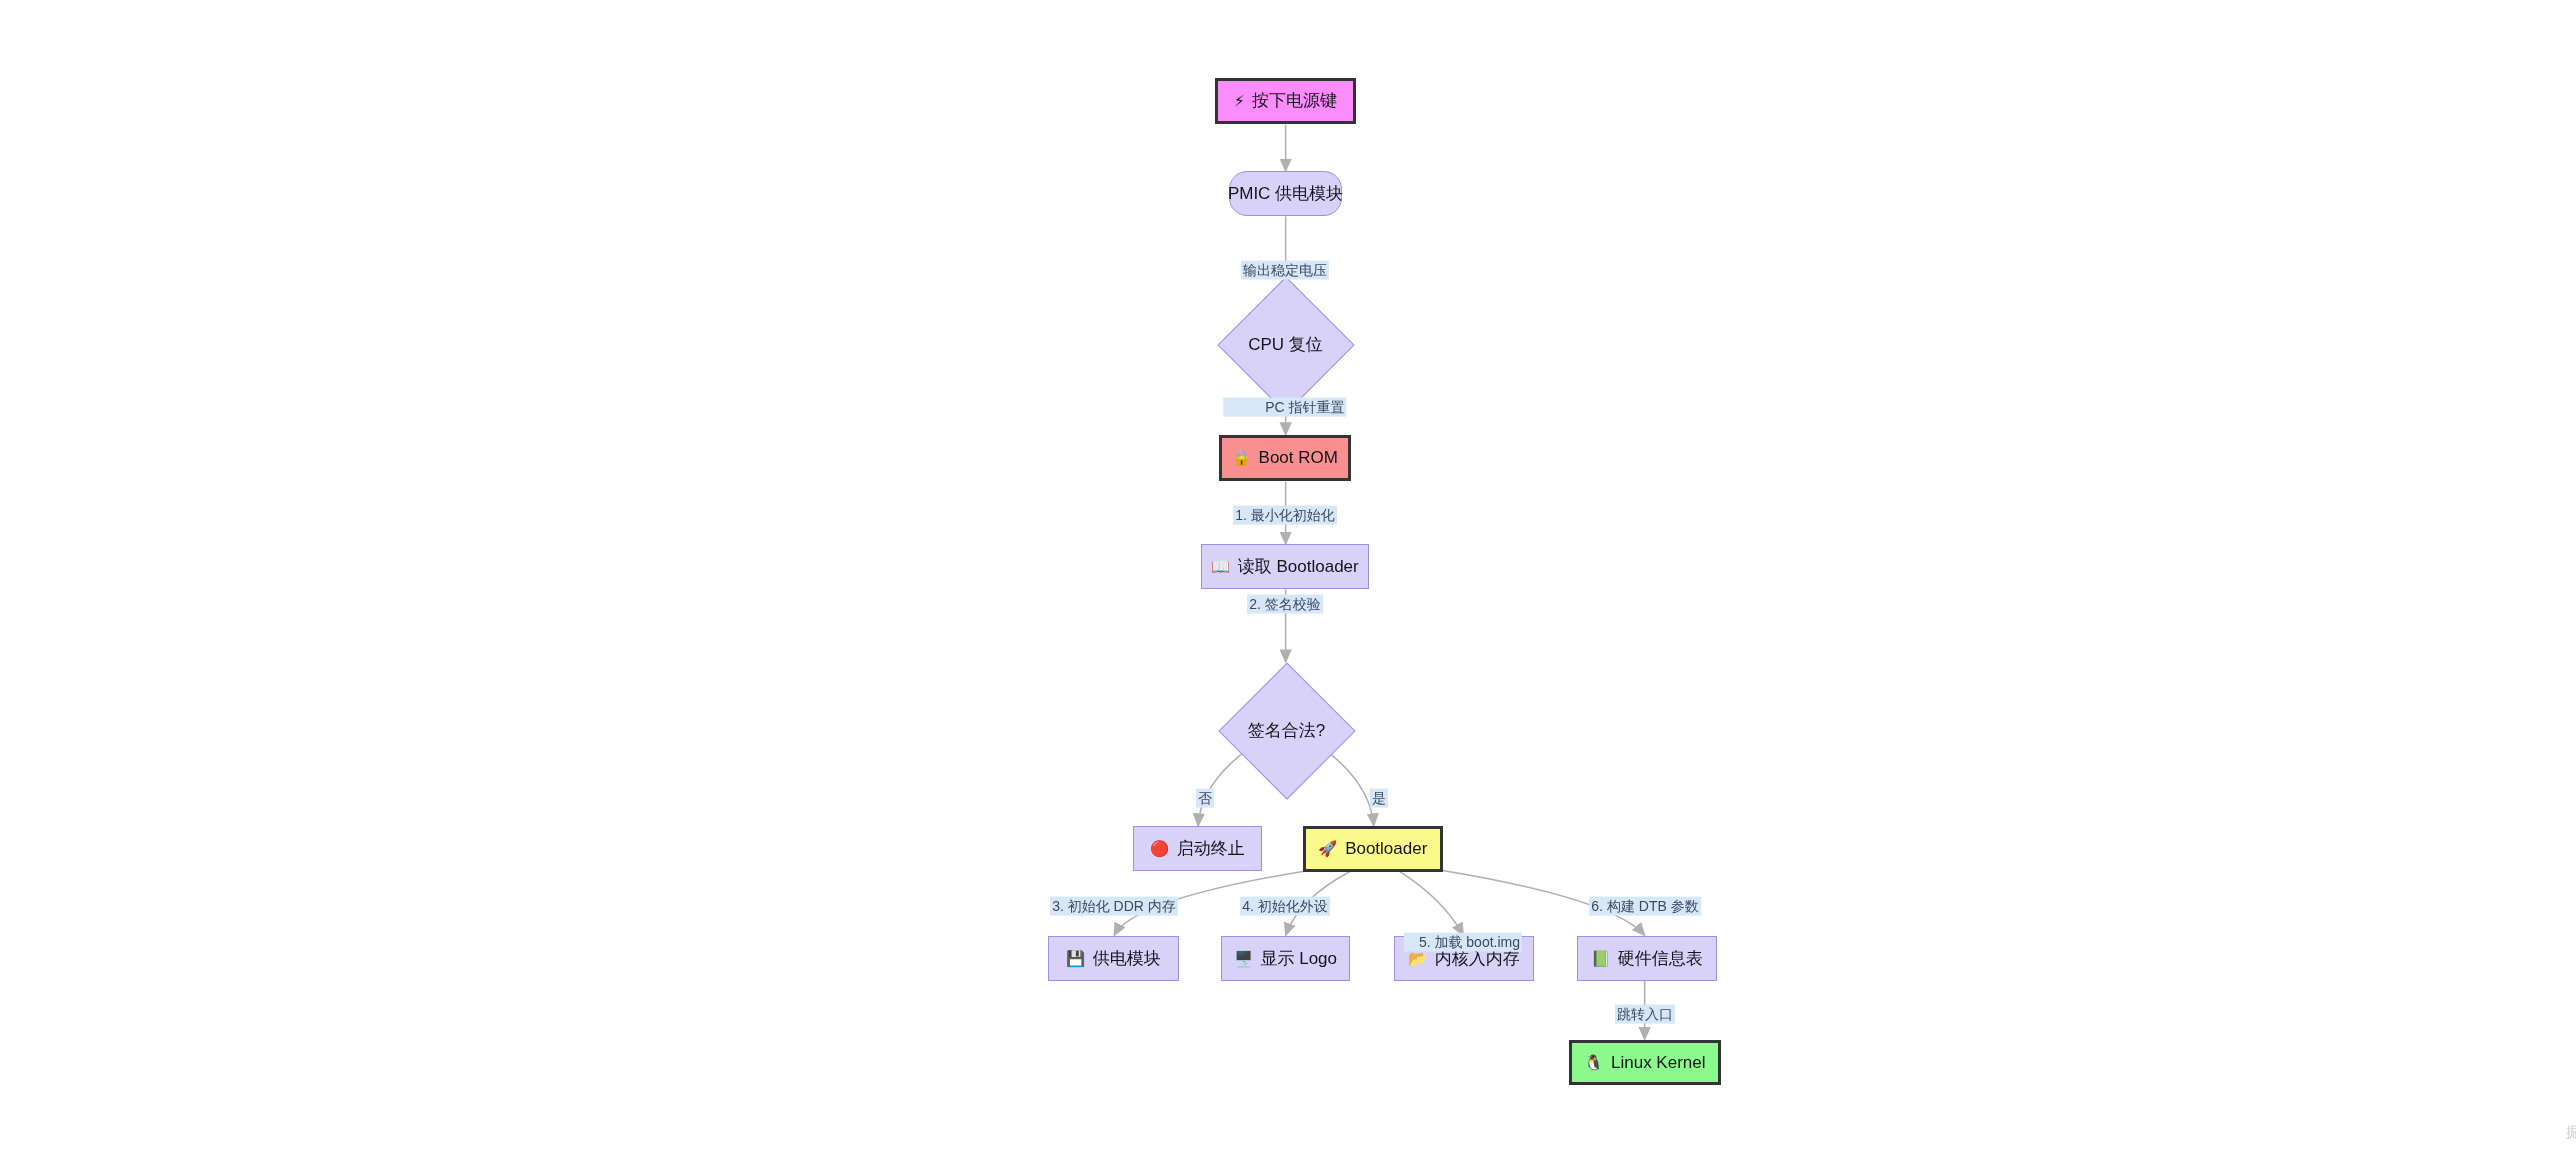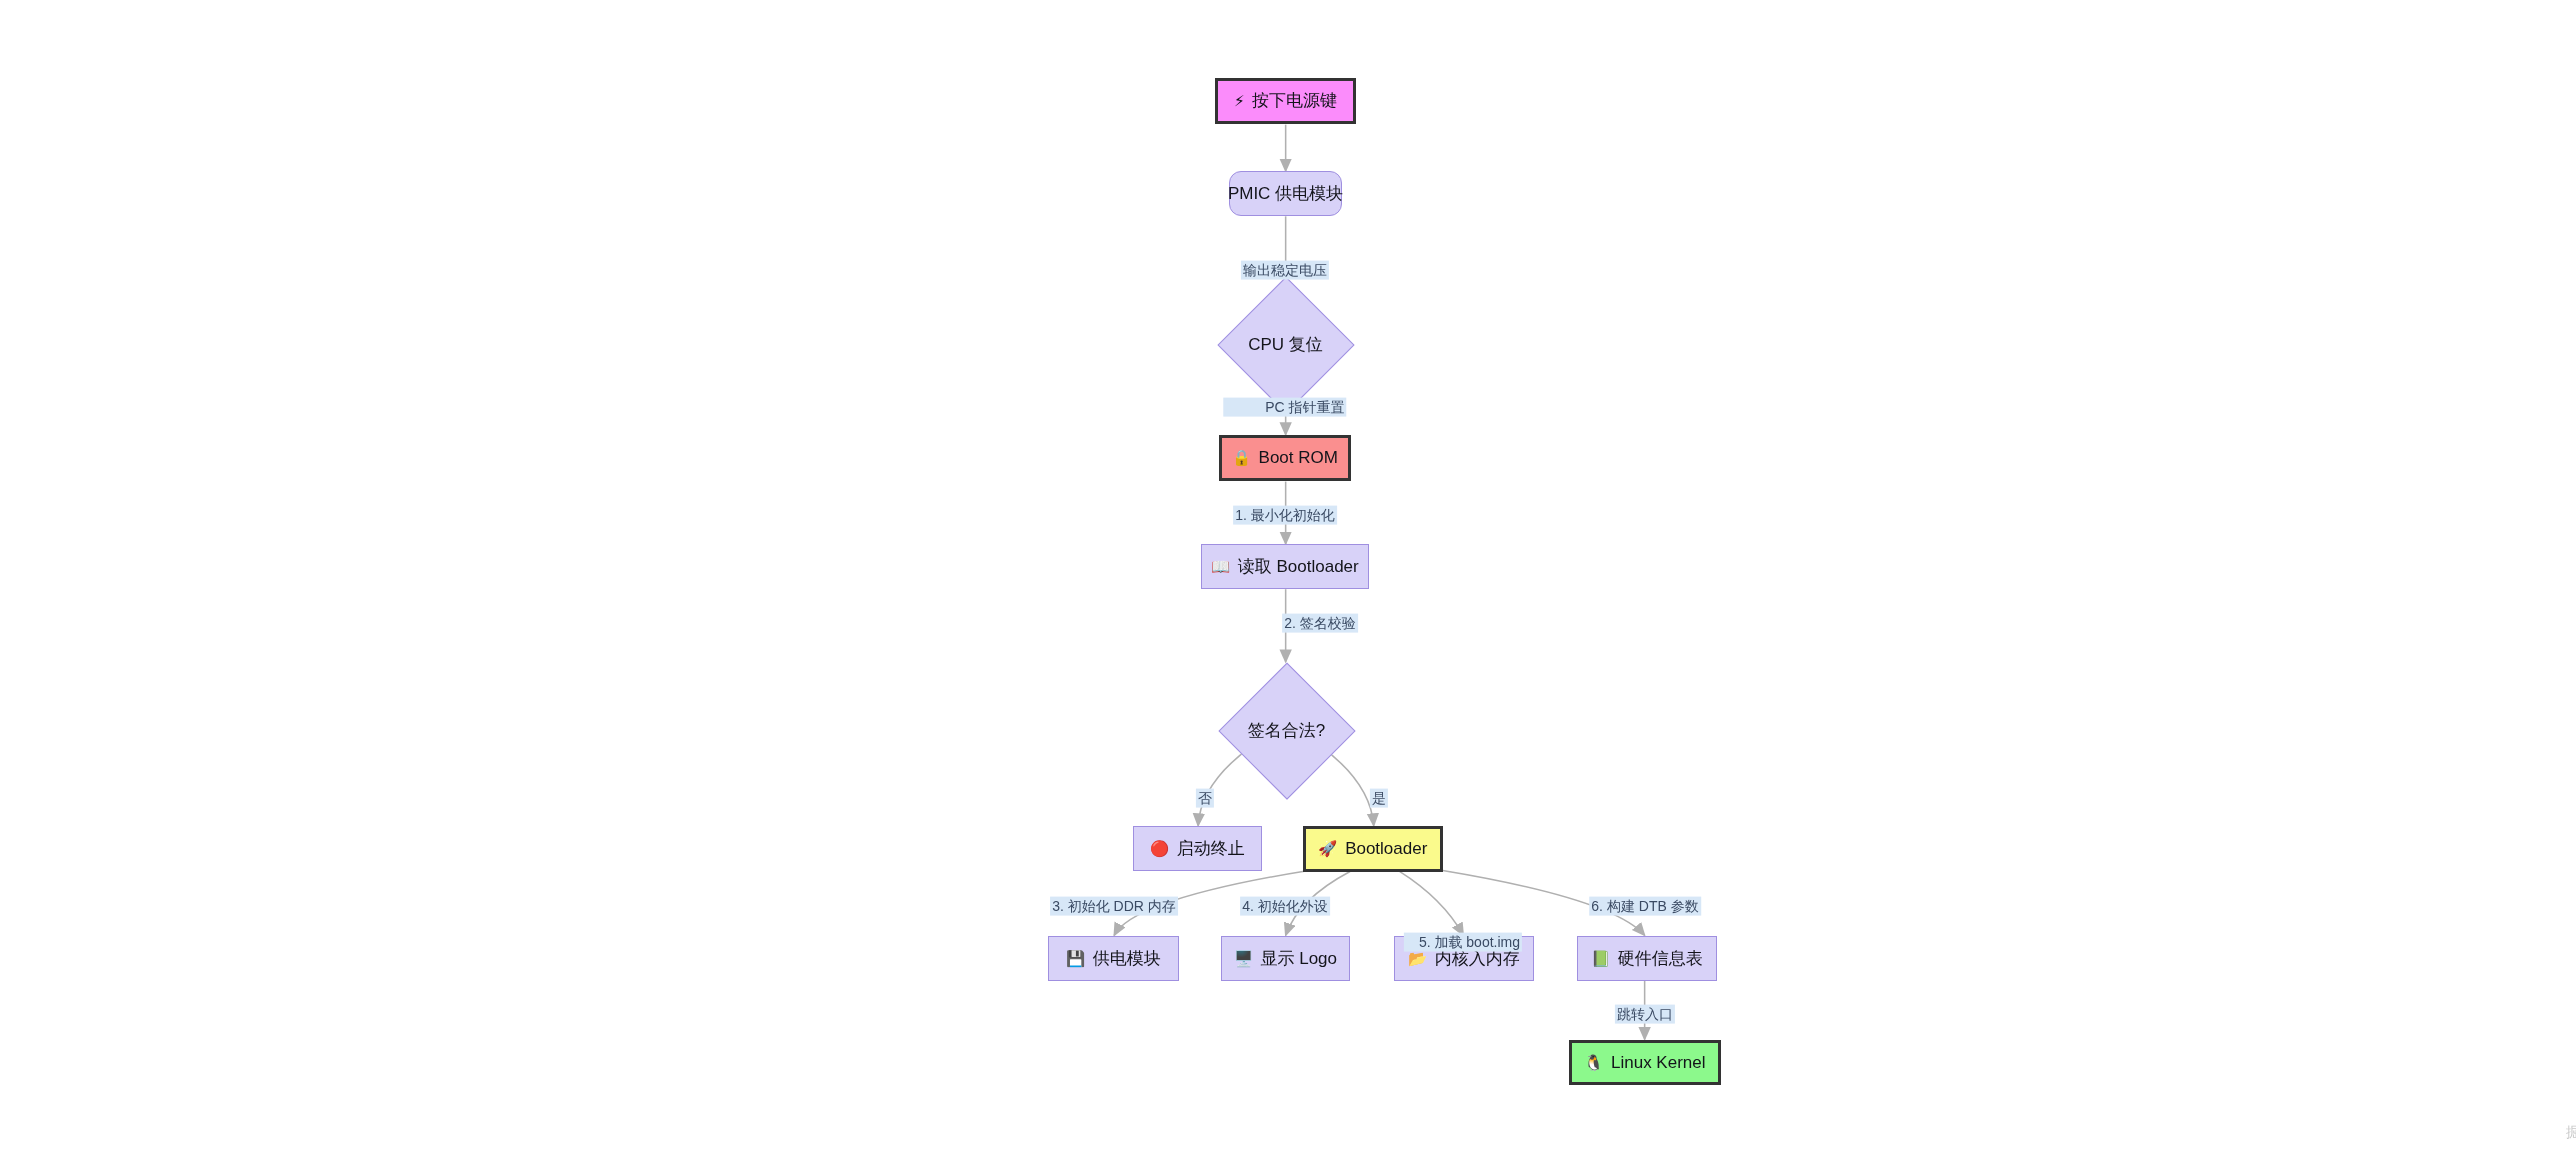--- a/index.html
+++ b/index.html
@@ -52,21 +52,21 @@
     line-height: 1;
     display: inline-block;
   }
 
   
   .n-proc {
     background: #d8d2f8;
     border: 1px solid #9f8fe0;
   }
   .n-proc.rounded {
-    border-radius: 12px;
+    border-radius: 18px;
   }
 
   
   .n-hl {
     border: 3.6px solid #333333;
   }
   .n-pink   { background: #fb8cfb; }
   .n-red    { background: #fa8f8f; }
   .n-yellow { background: #fafa8c; }
   .n-green  { background: #8cf98c; }
@@ -231,21 +231,21 @@
       <span>Linux Kernel</span>
     </span>
   </div>
 
   <div class="edge-label" style="left:1285px; top:244px;margin-top:26px;">输出稳定电压</div>
 
   <div class="edge-label" style="left:1285px; top:407px;padding-left:42px;">PC 指针重置</div>
 
   <div class="edge-label" style="left:1285px; top:515px;">1. 最小化初始化</div>
 
-  <div class="edge-label" style="left:1285px; top:623px;margin-left:35px;">2. 签名校验</div>
+  <div class="edge-label" style="left:1285px; top:604px;">2. 签名校验</div>
 
   <div class="edge-label" style="left:1205px; top:798px;">否</div>
 
   <div class="edge-label" style="left:1379px; top:798px;">是</div>
 
   <div class="edge-label" style="left:1114px; top:906px;">3. 初始化 DDR 内存</div>
 
   <div class="edge-label" style="left:1285px; top:906px;">4. 初始化外设</div>
 
   <div class="edge-label" style="left:1463px; top:942px;padding-left:15px;">5. 加载 boot.img</div>

